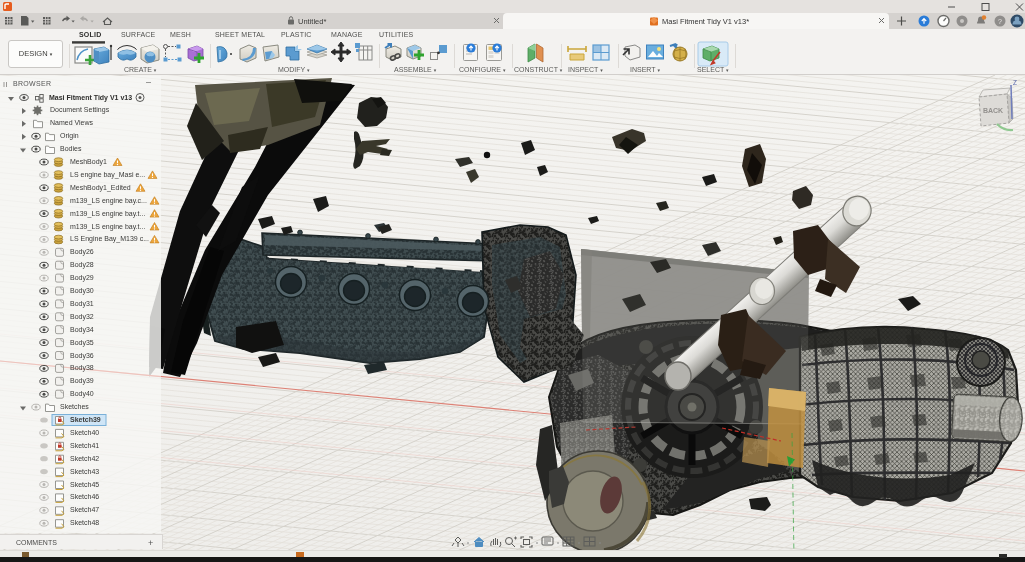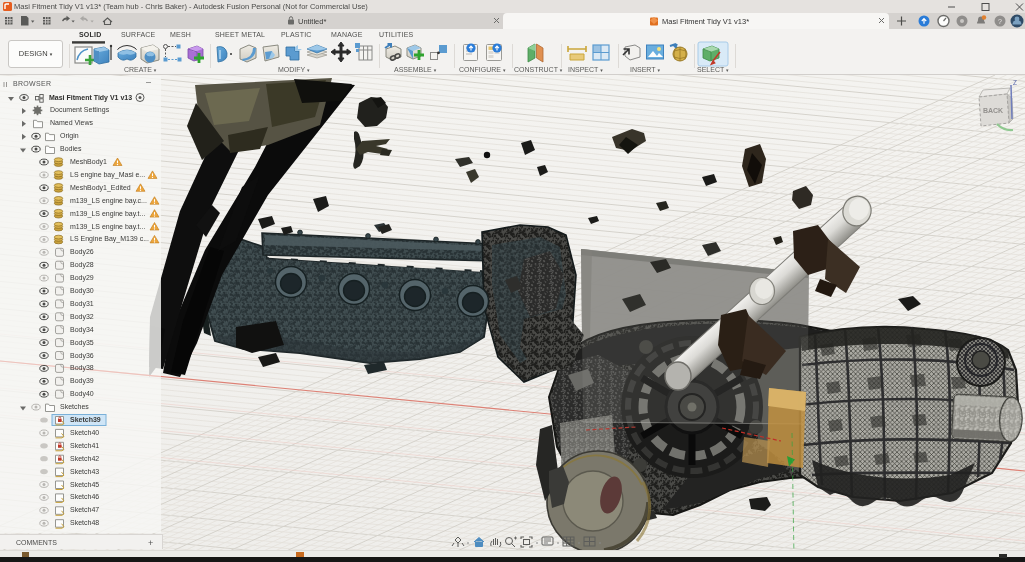--- a/index.html
+++ b/index.html
@@ -19,21 +19,20 @@
 #browser .hdr{position:absolute;left:13px;top:4px;font-size:7px;color:#555;letter-spacing:.3px}
 #comments{position:absolute;left:0;top:534px;width:163px;height:15px;background:#f2f1ef;border-top:1px solid #d8d5d2;border-right:1px solid #d8d5d2;font-size:7px;color:#4a4a48}
 #navbar{position:absolute;left:450px;top:534px;height:16px}
 #taskbar{position:absolute;left:0;top:557px;width:1025px;height:5px;background:#161616}
 </style></head><body>
 <div id="titlebar">
  <svg class="abs" style="left:3px;top:2px" width="9" height="9">
       <rect x="0" y="0" width="9" height="9" rx="1.5" fill="#e65c1e"></rect>
       <path d="M2,7 L2,3 Q2,2 3.2,2 L6,2" stroke="#fff" stroke-width="1.4" fill="none"></path>
     </svg>
- <div class="t">Masi Fitment Tidy V1 v13* (Team hub - Chris Baker) - Autodesk Fusion Personal (Not for Commercial Use)</div>
  <svg class="abs" style="left:944px;top:1px" width="81" height="11">
   <line x1="4" y1="6" x2="11" y2="6" stroke="#4c4c4c" stroke-width="1"></line>
   <rect x="38" y="2.5" width="7" height="7" fill="none" stroke="#4c4c4c" stroke-width="1"></rect>
   <path d="M72,2.5 L79,9.5 M79,2.5 L72,9.5" stroke="#4c4c4c" stroke-width="1"></path>
  </svg>
 </div>
 <div id="appbar"></div>
 <div id="tab1"></div>
 <div id="tab2"></div>
 <svg class="abs" style="left:0;top:13px" width="1025" height="16">

